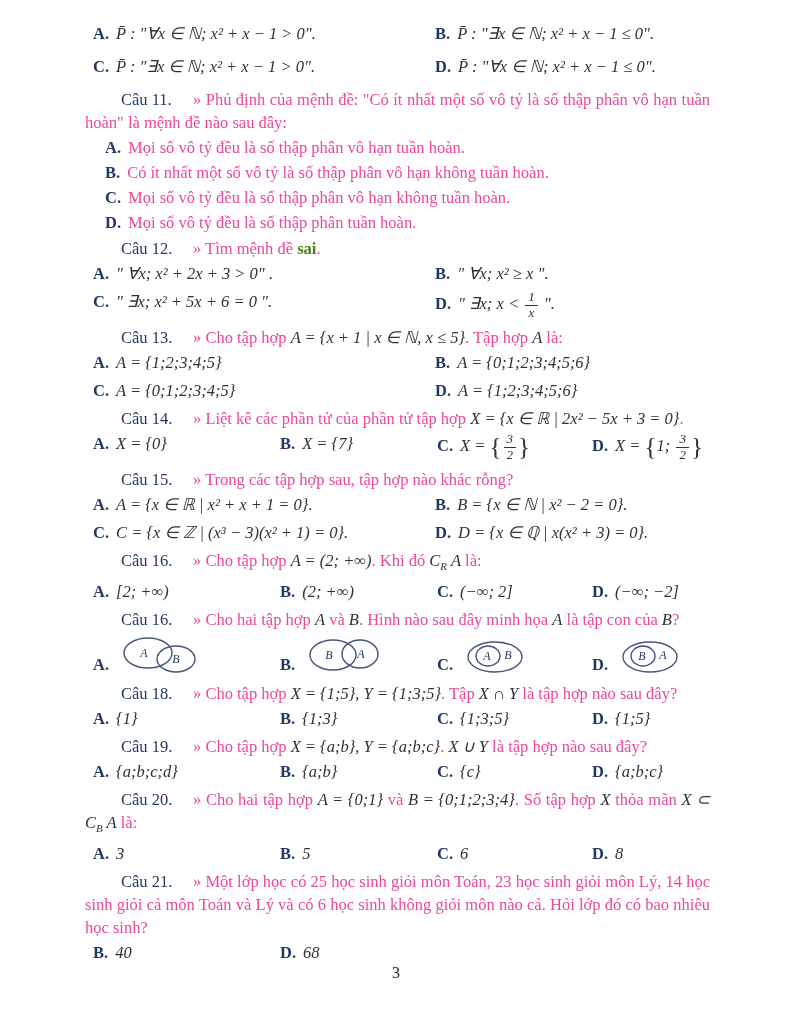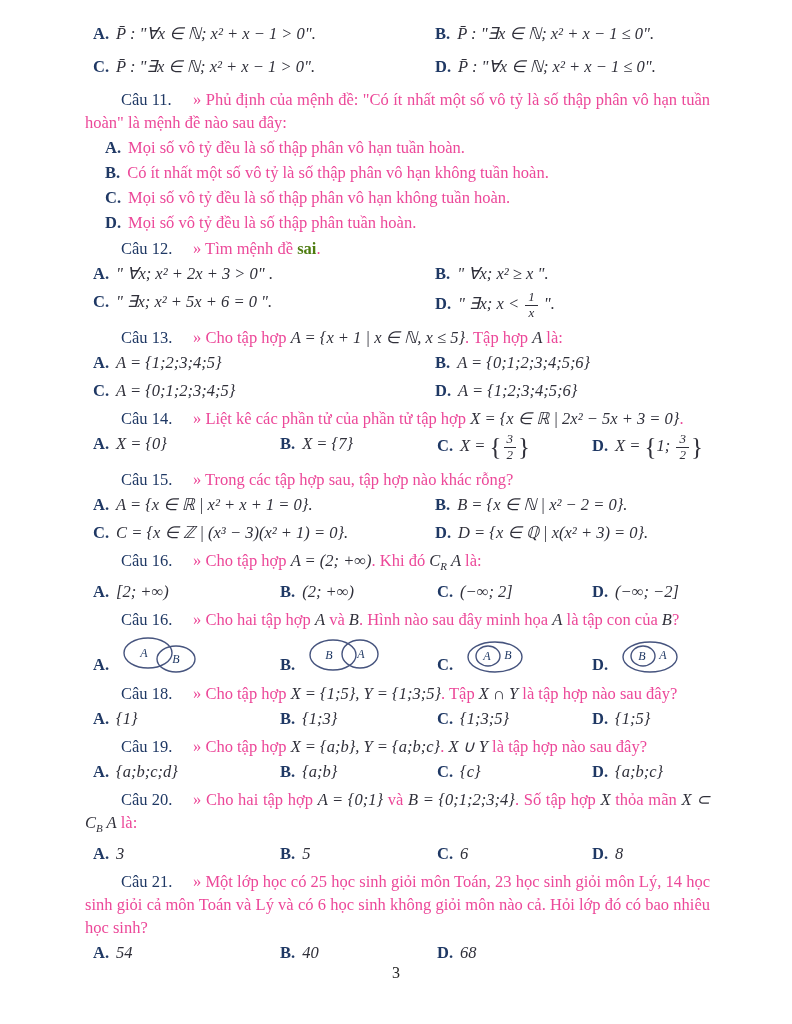--- a/index.html
+++ b/index.html
@@ -180,21 +180,20 @@
       <span><b class="letter">A.</b><span><span class="mt">3</span></span></span>
       <span><b class="letter">B.</b><span><span class="mt">5</span></span></span>
       <span><b class="letter">C.</b><span><span class="mt">6</span></span></span>
       <span><b class="letter">D.</b><span><span class="mt">8</span></span></span>
     </div>
   </section>
 
   <section>
     <p class="stem just"><span class="q-label">Câu 21.</span><span><span class="vt">» Một lớp học có 25 học sinh giỏi môn Toán, 23 học sinh giỏi môn Lý, 14 học sinh giỏi cả môn Toán và Lý và có 6 học sinh không giỏi môn nào cả. Hỏi lớp đó có bao nhiêu học sinh?</span></span></p>
     <div class="row cols4">
-      <span><b class="letter">A.</b><span><span class="mt">54</span></span></span>
       <span><b class="letter">B.</b><span><span class="mt">40</span></span></span>
       <span><b class="letter">D.</b><span><span class="mt">68</span></span></span>
     </div>
   </section>
 
 </div>
 
 <div class="page-num">3</div>
 
 </body></html>

